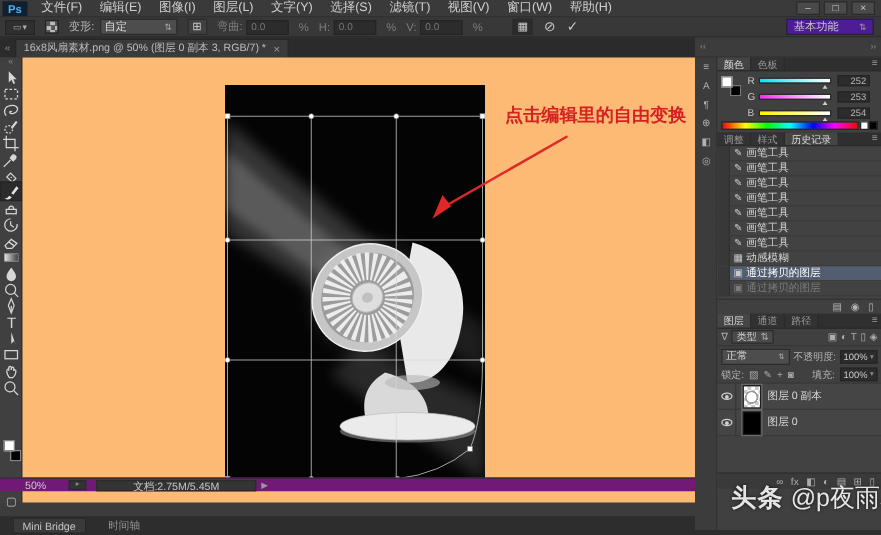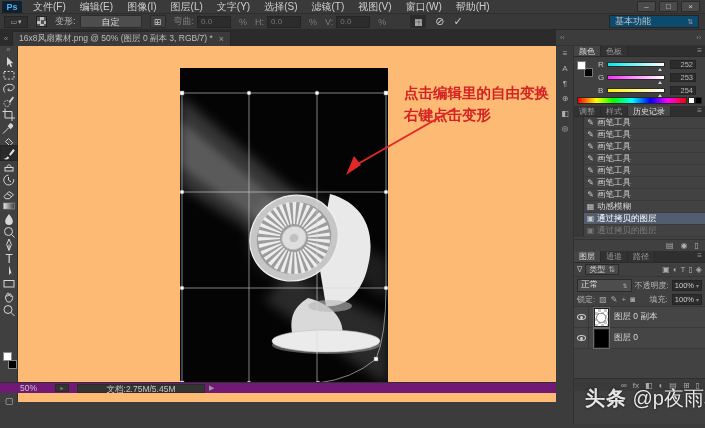--- a/index.html
+++ b/index.html
@@ -12,27 +12,27 @@
   .menu-item{padding:0 7px;font-size:10px;color:#cfcfcf;line-height:13px;white-space:nowrap;}
   .win-controls{margin-left:auto;display:flex;gap:3px;margin-right:5px;}
   .win-btn{width:19px;height:11px;background:#4a4a4a;border:1px solid #2a2a2a;color:#ccc;font-size:8px;line-height:9px;text-align:center;border-radius:1px;}
 
   
   .optionsbar{position:absolute;left:0;top:14px;width:705px;height:16px;background:#383838;border-bottom:1px solid #2a2a2a;display:flex;align-items:center;}
   .opt-preset{width:24px;height:12px;margin-left:4px;background:#2f2f2f;border:1px solid #252525;color:#aaa;font-size:7px;display:flex;align-items:center;justify-content:center;gap:1px;}
   .opt-checker{width:11px;height:11px;margin-left:8px;background:conic-gradient(#bbb 25%,#555 0 50%,#bbb 0 75%,#555 0);background-size:7px 7px;border:1px solid #222;}
   .opt-label{margin-left:8px;color:#b5b5b5;}
   .opt-label.dim{color:#7d7d7d;}
-  .opt-dd{margin-left:4px;height:13px;background:#4d4d4d;border:1px solid #2b2b2b;color:#ddd;display:flex;align-items:center;padding:0 3px;border-radius:1px;flex-direction:column;}
+  .opt-dd{margin-left:4px;height:13px;background:#4d4d4d;border:1px solid #2b2b2b;color:#ddd;display:flex;align-items:center;padding:0 3px;border-radius:1px;}
   .opt-dd .arr{margin-left:auto;color:#aaa;font-size:7px;padding-left:6px;}
   .opt-field{margin-left:3px;width:34px;height:12px;background:#2c2c2c;border:1px solid #242424;color:#777;font-size:8px;display:flex;align-items:center;padding:0 3px;}
   .opt-iconbtn{margin-left:8px;width:16px;height:13px;border:1px solid #2b2b2b;background:#404040;color:#c9c9c9;font-size:9px;display:flex;align-items:center;justify-content:center;}
   .opt-iconbtn.pressed{background:#2b2b2b;}
   .opt-glyph{margin-left:9px;color:#c9c9c9;font-size:11px;}
-  .workspace{margin-left:auto;margin-right:6px;height:13px;background:#0c4a6e;border:1px solid #252525;color:#c5c5c5;display:flex;align-items:center;padding:0 5px;width:90px;}
+  .workspace{margin-left:auto;margin-right:6px;height:13px;background:#4c1d95;border:1px solid #252525;color:#c5c5c5;display:flex;align-items:center;padding:0 5px;width:70px;}
   .workspace .arr{margin-left:auto;font-size:7px;color:#999;}
 
   
   .tabbar{position:absolute;left:0;top:30px;width:558px;height:16px;background:#2b2b2b;display:flex;align-items:flex-end;}
   .tb-collapse{width:12px;color:#8a8a8a;font-size:8px;text-align:center;padding-bottom:3px;}
   .doc-tab{height:15px;background:#3a3a3a;border:1px solid #262626;border-bottom:none;color:#bdbdbd;font-size:8.5px;display:flex;align-items:center;padding:0 6px;gap:6px;white-space:nowrap;}
   .doc-tab .close{color:#9a9a9a;font-size:9px;}
 
   
   .toolbar{position:absolute;left:0;top:46px;width:18px;height:356px;background:#404040;border-right:1px solid #2f2f2f;}
@@ -339,35 +339,38 @@
           <circle cx="2" cy="220" r="2"></circle>
             <circle cx="206" cy="220" r="2"></circle>
           <circle cx="69" cy="315" r="2"></circle>
             <circle cx="138" cy="315" r="2"></circle>
         </g>
       </svg>
     </div>
 
     <div class="annotation" style="color:#d42222">
       <div>点击编辑里的自由变换</div>
-      <div>右键点击变形</div>
     </div>
     <svg class="arrow-svg" width="130" height="84" viewBox="0 0 130 84">
       <line x1="116" y1="8" x2="18" y2="64" stroke="#e02828" stroke-width="2"></line>
       <polygon points="8,74 23,64 16,55" fill="#e02828"></polygon>
     </svg>
   </div>
 
   <div class="statusbar">
     <span class="zoomv">50%</span>
     <div class="sb-ic">▸</div>
     <div class="docinfo">文档:2.75M/5.45M</div>
     <span class="play">▶</span>
   </div>
 
+  <div class="bottombar">
+    <div class="bb-tab">Mini Bridge</div>
+    <div class="bb-tab dim">时间轴</div>
+  </div>
 
   <div class="dock">
     <div class="dock-header">
       <span>‹‹</span>
       <span class="r">››</span>
     </div>
     <div class="icon-strip">
       <div class="strip-ic">≡</div>
       <div class="strip-ic">A</div>
       <div class="strip-ic">¶</div>

